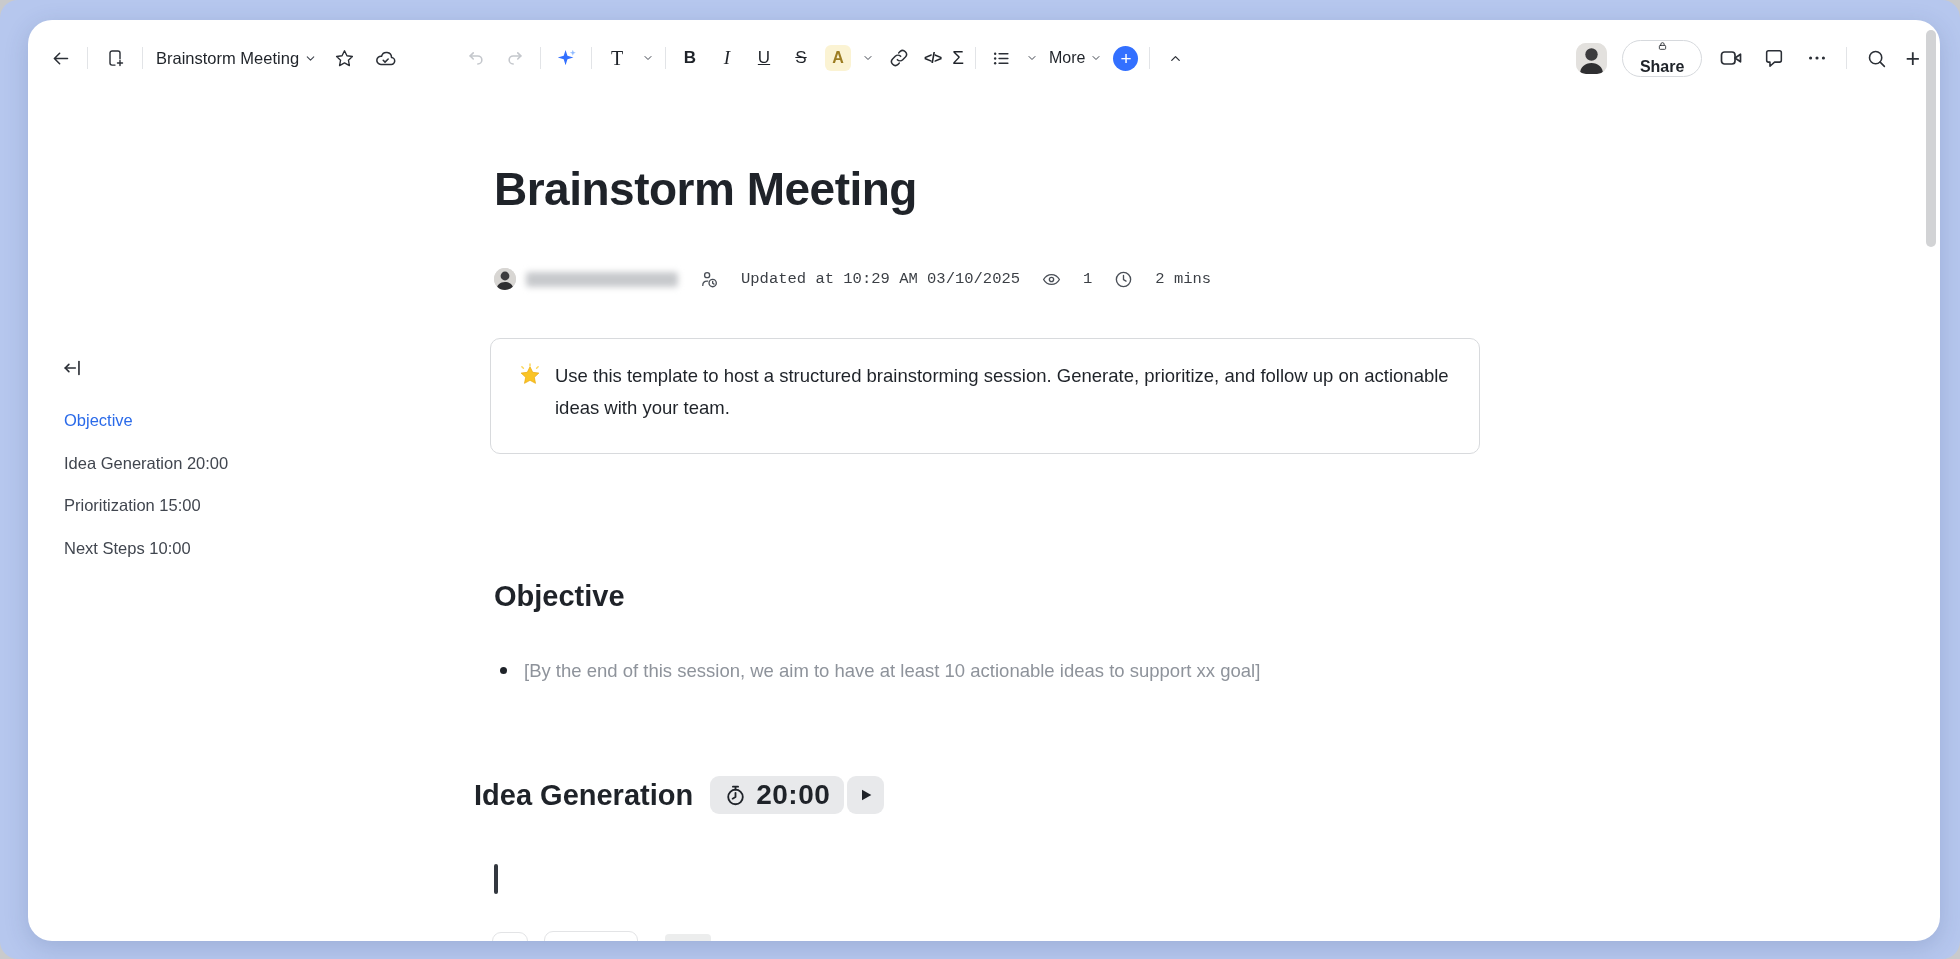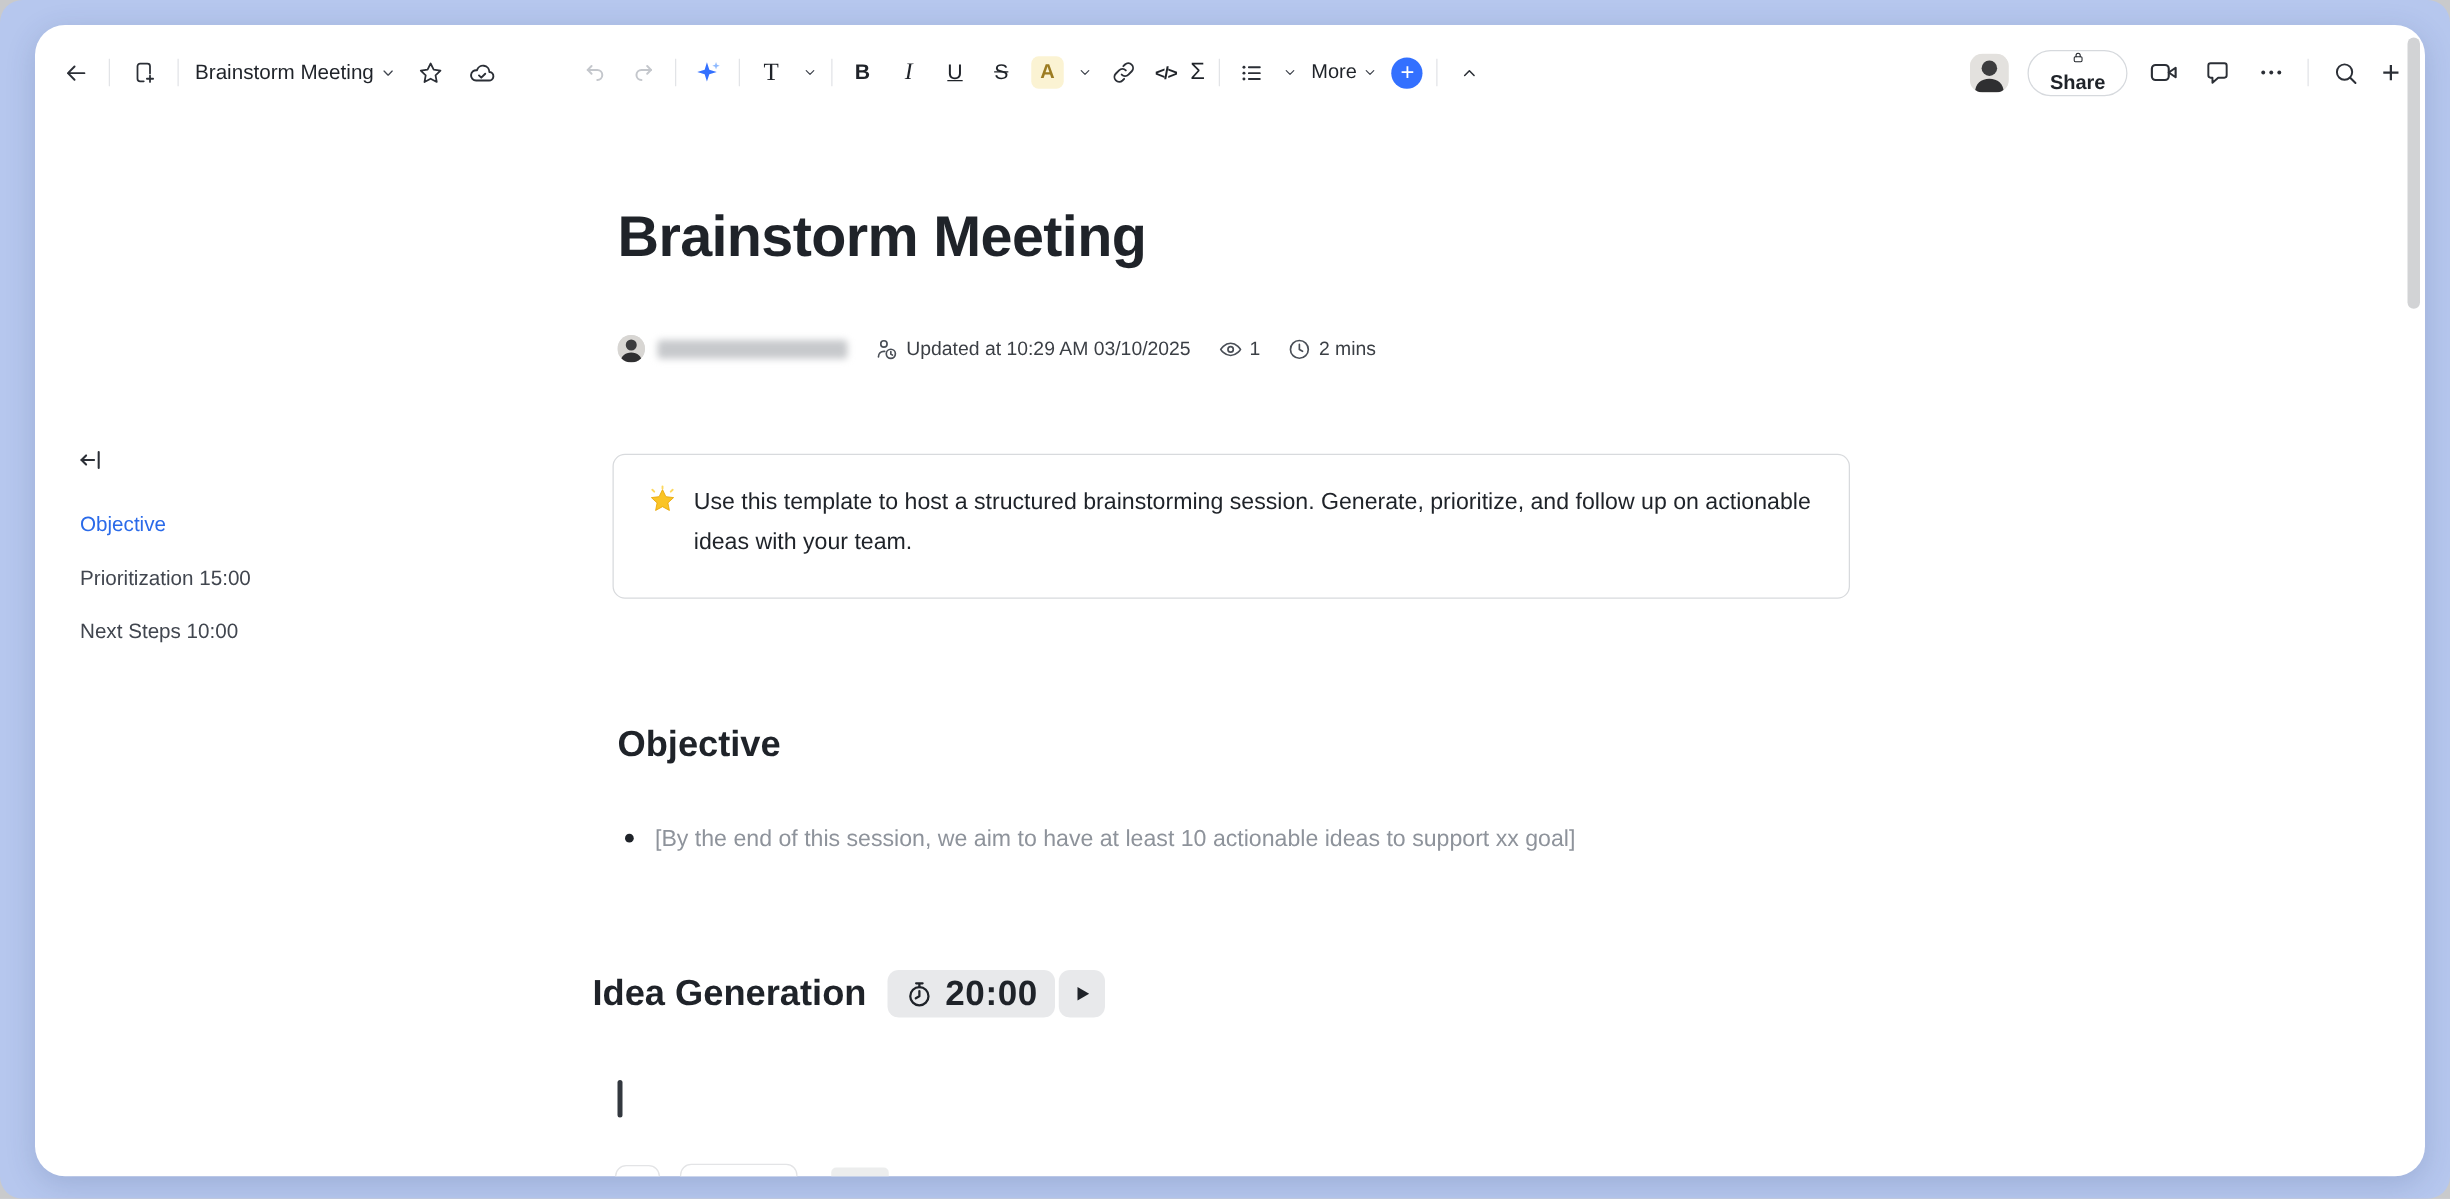--- a/index.html
+++ b/index.html
@@ -39,23 +39,23 @@
 
   
   .outline { position:absolute; left:36px; top:337px; width:250px; }
   .outline .collapse { width:22px; height:22px; color:#2b2f36; cursor:pointer; margin-bottom:20px; margin-left:-2px; }
   .outline-item { font-size:16.5px; color:#41464f; line-height:42.5px; cursor:pointer; white-space:nowrap; }
   .outline-item.active { color:#2a6ae9; }
   .doc-title { position:absolute; top:142px; left:466px; font-size:46px; font-weight:700; color:#1f2329; letter-spacing:-.5px; }
   .meta-row { position:absolute; top:245px; left:466px; display:flex; align-items:center; height:28px; color:#646a73; font-size:15.5px; }
   .mini-avatar { width:22px; height:22px; border-radius:50%; background:#dcdcdc; overflow:hidden; margin-right:10px; }
   .name-blur { width:152px; height:15px; border-radius:3px; background:#c7c9cc; filter:blur(3px); margin-right:22px; }
-  .meta-item { display:flex; align-items:flex-end; gap:6px; margin-right:22px; color:#3b3f45; }
+  .meta-item { display:flex; align-items:flex-start; gap:22px; margin-right:22px; color:#3b3f45;font-family:Liberation Mono, monospace; }
   .meta-item svg { color:#4a4f57; }
-  .callout { position:absolute; top:343px; left:462px; width:990px; height:116px; border:1px solid #d8dadd; border-radius:10px; background:#fff; display:flex; padding:21px 26px 0 26px; }
+  .callout { position:absolute; top:318px; left:462px; width:990px; height:116px; border:1px solid #d8dadd; border-radius:10px; background:#fff; display:flex; padding:21px 26px 0 26px; }
   .callout-emoji { width:26px; height:26px; margin-right:12px; flex:none; margin-top:3px; }
   .callout-text { font-size:18.5px; line-height:32px; color:#1f2329; }
   .h2 { position:absolute; left:466px; font-size:29px; font-weight:700; color:#1f2329; }
   .h2.objective { top:560px; }
   .bullet-row { position:absolute; left:472px; top:637px; display:flex; align-items:flex-start; }
   .bullet-dot { width:7px; height:7px; border-radius:50%; background:#1f2329; margin:10px 17px 0 0; flex:none; }
   .bullet-text { font-size:18.5px; line-height:28px; color:#8e939b; }
   .h3-row { position:absolute; left:446px; top:756px; display:flex; align-items:center; gap:17px; }
   .h3-row .h3 { font-size:29px; font-weight:700; color:#1f2329; }
   .timer-group { display:flex; gap:3px; align-items:center; cursor:pointer; }
@@ -244,20 +244,21 @@
 
     <div class="outline">
       <div class="collapse">
         <svg width="22" height="22" viewBox="0 0 24 24" fill="none" stroke="currentColor" stroke-width="1.8" stroke-linecap="round" stroke-linejoin="round">
             <path d="M18.5 5v14"></path>
             <path d="M14.5 12H3.5"></path>
             <path d="M7.5 8l-4 4 4 4"></path>
           </svg>
       </div>
       <div class="outline-item active">Objective</div>
+      <div class="outline-item">Idea Generation 20:00</div>
       <div class="outline-item">Prioritization 15:00</div>
       <div class="outline-item">Next Steps 10:00</div>
     </div>
 
     <h1 class="doc-title">Brainstorm Meeting</h1>
 
     <div class="meta-row">
       <div class="mini-avatar">
         <svg width="22" height="22" viewBox="0 0 22 22">
             <rect width="22" height="22" fill="#d8d6d3"></rect>

